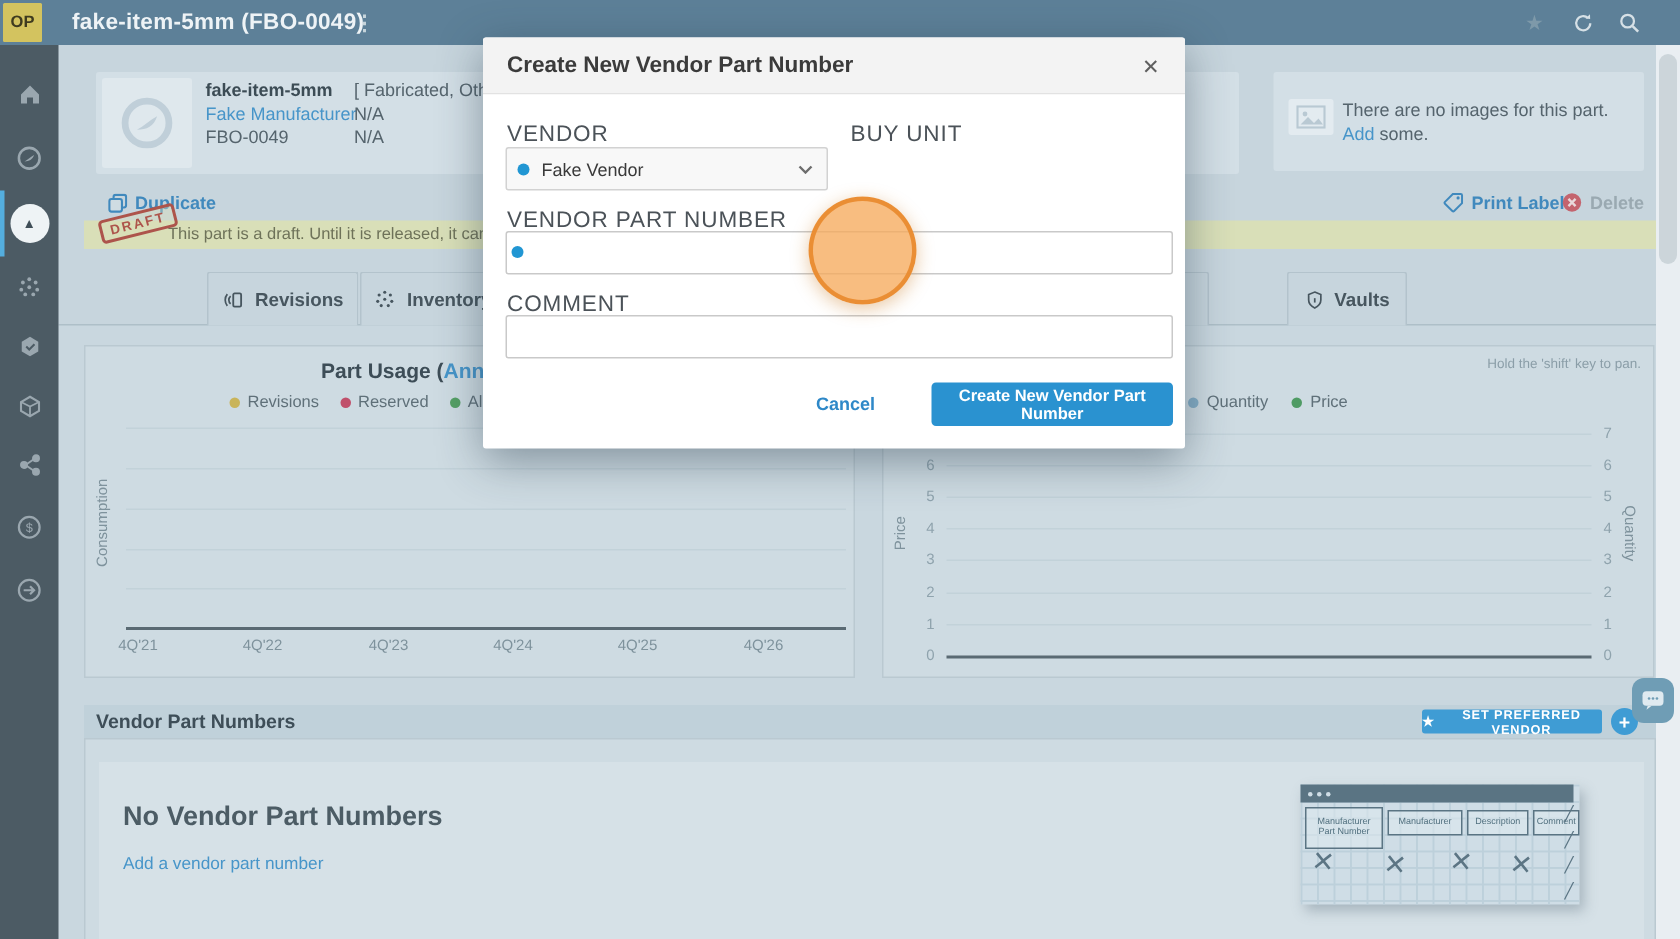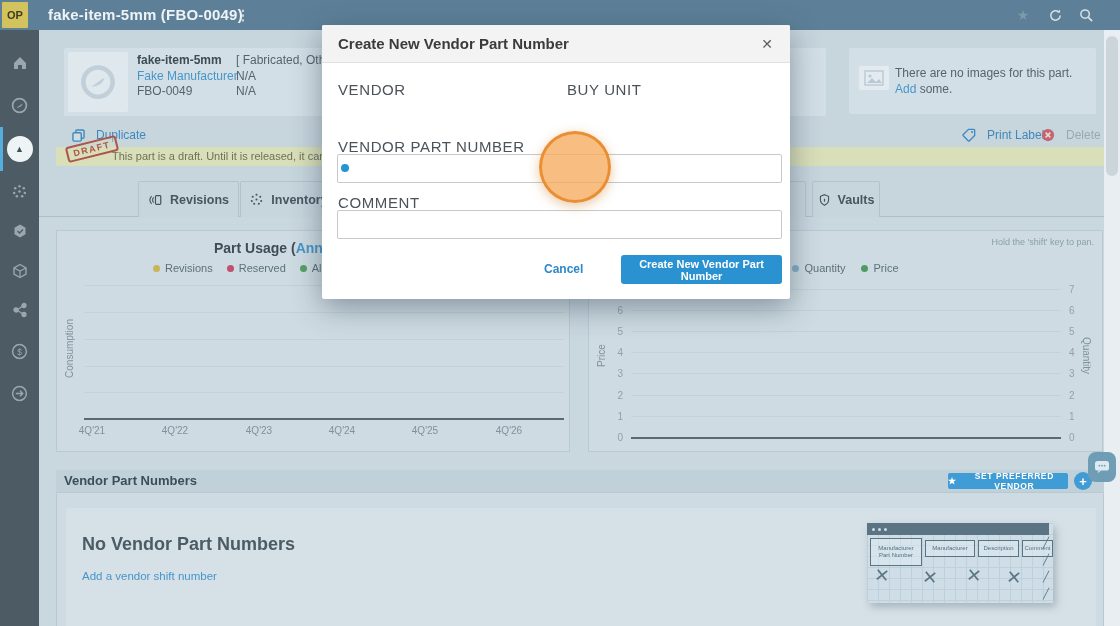--- a/index.html
+++ b/index.html
@@ -20,21 +20,21 @@
   .sidebar { position:absolute; left:0; top:30px; width:39px; height:596px; background:#4c5b64; z-index:15; }
   .sb-item { position:absolute; left:0; width:39px; height:34px; display:flex; align-items:center; justify-content:center; cursor:pointer; }
   .sb-active-bar { position:absolute; left:0; top:97px; width:3px; height:44px; background:#54aede; }
   .sb-circle { width:26px; height:26px; border-radius:50%; background:#eef3f5; display:flex; align-items:center; justify-content:center; }
 
   
   .card { background:#d3dfe6; border-radius:2px; }
   .ph-line { font-size:12px; line-height:15.5px; white-space:nowrap; }
   .t-dark { color:#3c4c55; } .t-grey { color:#55646d; }
   .link { color:#4795c9; cursor:pointer; text-decoration:none; }
-  .action { display:flex; align-items:center; gap:11px; font-size:12px; color:#4089bd; cursor:pointer; }
+  .action { display:flex; align-items:center; gap:5px; font-size:12px; color:#4089bd; cursor:pointer;font-weight:bold; }
 
   
   .draft-banner { position:absolute; left:56px; top:147px; width:1048px; height:19px; background:#d9dfb8; }
   .draft-banner .msg { position:absolute; left:56px; top:0; line-height:19px; font-size:11px; color:#6e7259; white-space:nowrap; }
   .stamp { position:absolute; left:66px; top:141px; transform:rotate(-14deg); border:2px solid #ad544b; color:#ad544b;
            font-size:9px; font-weight:bold; letter-spacing:1.5px; padding:1px 5px; border-radius:3px; z-index:5; background:rgba(217,223,184,.4); }
 
   
   .tab { position:absolute; top:181px; height:36px; background:#c7d5dd; border:1px solid #b3c3cc; border-bottom:none;
          display:flex; align-items:center; justify-content:center; gap:7px; font-size:12.5px; font-weight:bold; color:#47565f;
@@ -297,21 +297,21 @@
         </g>
       </svg>
     <span>Sourcing</span>
   </div>
   <div class="tab" style="left:447px; width:112px;">
     <span>Where Used</span>
   </div>
   <div class="tab" style="left:680px; width:126px;">
     <span>Attachments</span>
   </div>
-  <div class="tab" style="left:812px; width:68px;">
+  <div class="tab" style="left:858px; width:80px;">
     <svg width="13" height="14" viewBox="0 0 16 16">
         <path d="M8 1.5 13 3.5v4.5c0 3-2 5-5 6.5-3-1.5-5-3.5-5-6.5V3.5z" fill="none" stroke="#47565f" stroke-width="1.4"></path>
         <rect x="7.3" y="6.5" width="1.4" height="3.6" fill="#47565f"></rect>
       </svg>
     <span>Vaults</span>
   </div>
 
   <div class="chart-card" style="left:56px; width:514px;">
     <div class="abs" style="left:157px; top:8px; white-space:nowrap;">
       <span class="chart-title">Part Usage (</span><a class="link chart-title" style="color:#4795c9;">Annual</a><span class="chart-title"> - Estimated)</span>
@@ -408,21 +408,21 @@
           <circle cx="6" cy="6.5" r="1"></circle>
           <circle cx="9" cy="6.5" r="1"></circle>
           <circle cx="12" cy="6.5" r="1"></circle>
         </g>
       </svg>
   </div>
 
   <div class="vpn-card">
     <div class="vpn-inner">
       <div class="empty-h">No Vendor Part Numbers</div>
-      <a class="link empty-link">Add a vendor shift number</a>
+      <a class="link empty-link">Add a vendor part number</a>
 
       <div class="illu">
         <div class="illu-bar">
           <span class="illu-dot"></span>
             <span class="illu-dot"></span>
             <span class="illu-dot"></span>
         </div>
         <div class="illu-box" style="left:3px; top:15px; width:52px; height:28px;">Manufacturer Part Number</div>
         <div class="illu-box" style="left:58px; top:17px; width:50px; height:17px;">Manufacturer</div>
         <div class="illu-box" style="left:111px; top:17px; width:41px; height:17px;">Description</div>
@@ -443,20 +443,27 @@
     <div class="scroll-thumb"></div>
   </div>
 
   <div class="modal">
     <div class="modal-header">
       <div class="modal-title">Create New Vendor Part Number</div>
       <div class="modal-close">✕</div>
     </div>
 
     <div class="fld-label" style="left:16px; top:56px;">VENDOR</div>
+    <div class="dd" style="left:15px; top:73px; width:215px;">
+      <span class="dot8"></span>
+      <span>Fake Vendor</span>
+      <svg class="chev" width="10" height="6" viewBox="0 0 10 6">
+          <path d="M1 1l4 4 4-4" fill="none" stroke="#6d6d6d" stroke-width="1.6"></path>
+        </svg>
+    </div>
 
     <div class="fld-label" style="left:245px; top:56px;">BUY UNIT</div>
 
     <div class="fld-label" style="left:16px; top:113px;">VENDOR PART NUMBER</div>
     <span class="input-dot" style="left:19px; top:139px;"></span>
     <input class="txt-input" style="left: 15px; top: 129px; width: 445px;" value="">
 
     <div class="fld-label" style="left:16px; top:169px;">COMMENT</div>
     <textarea class="txt-input" style="left: 15px; top: 185px; width: 445px; height: 29px; resize: none; padding-left: 8px;"></textarea>
 

